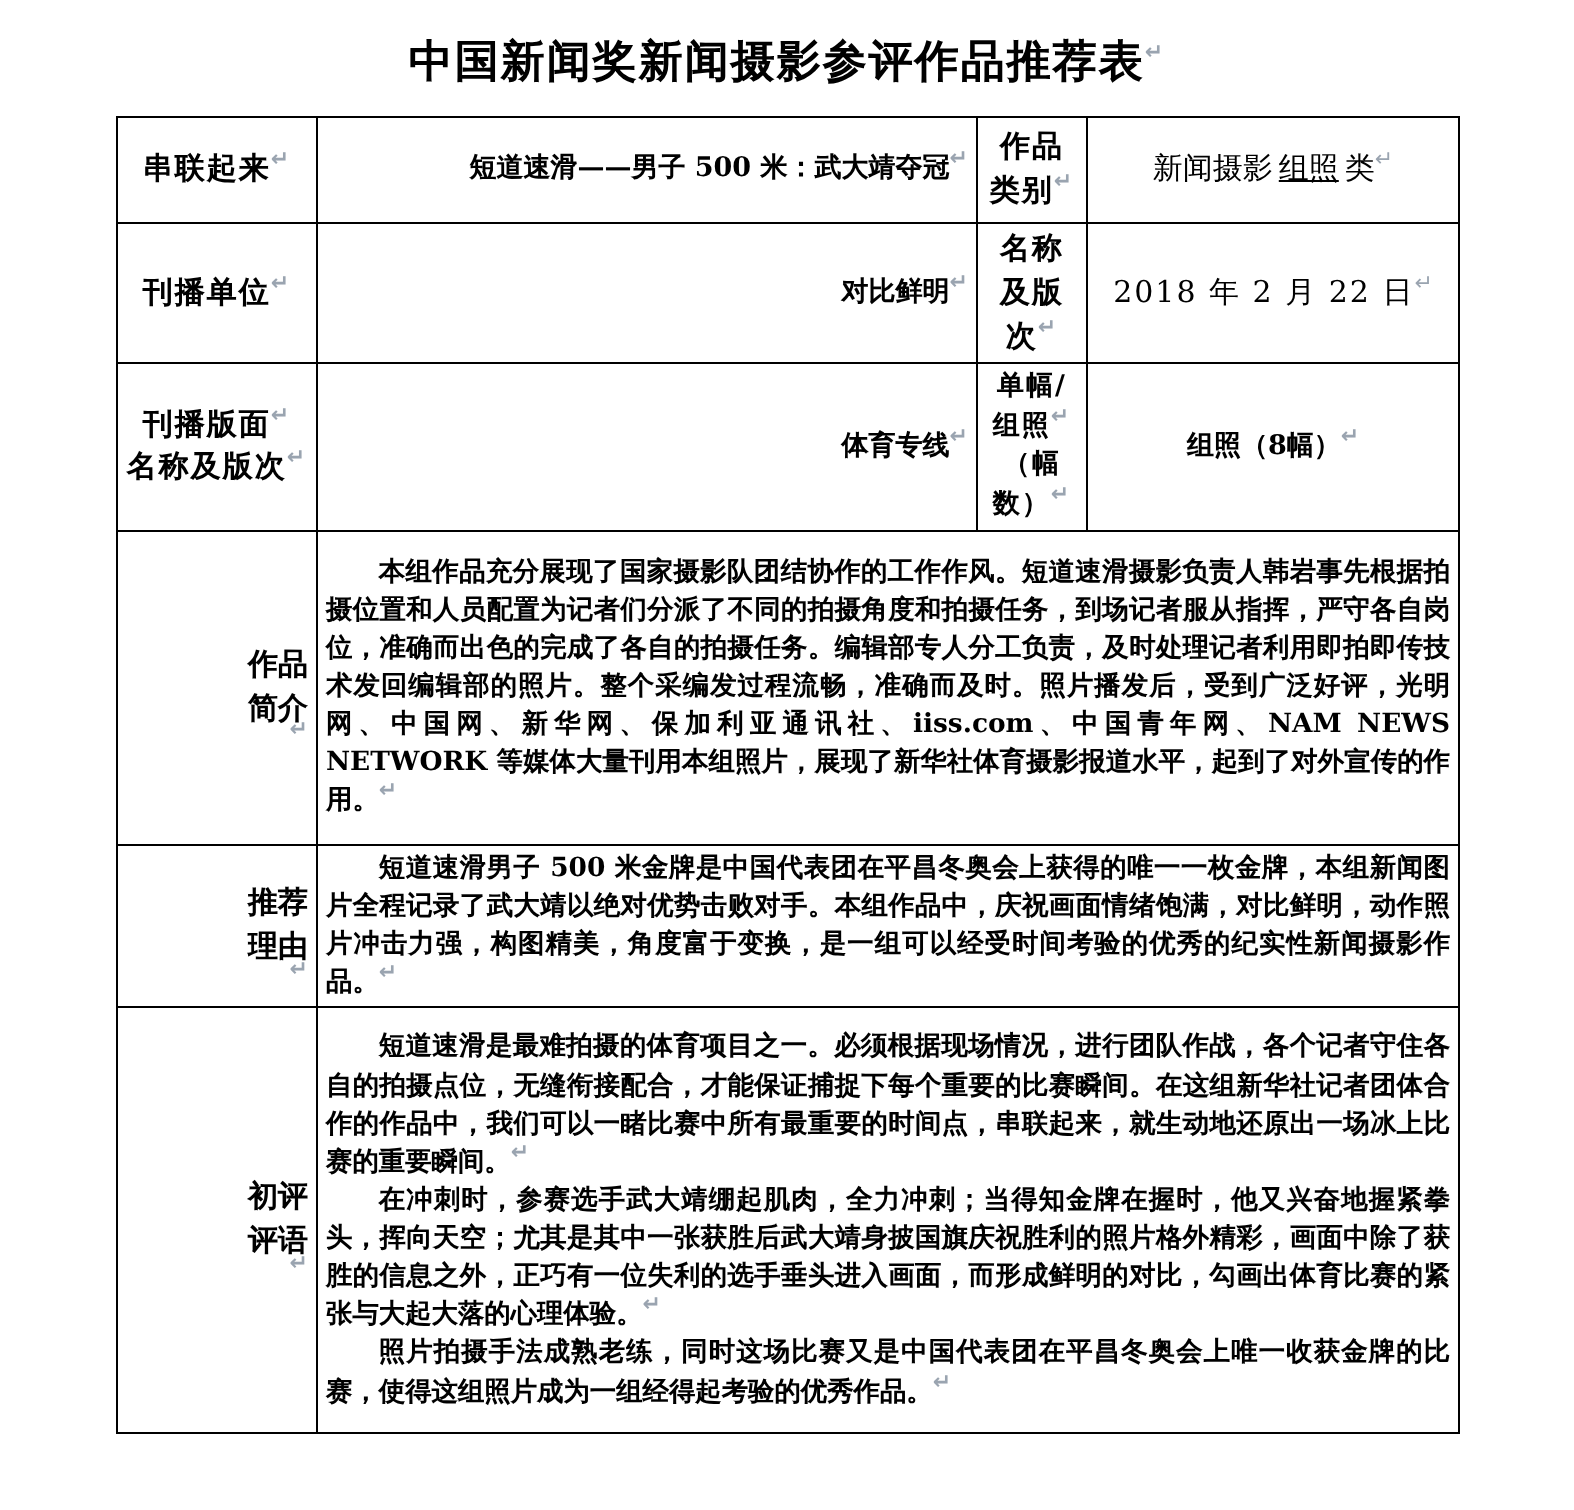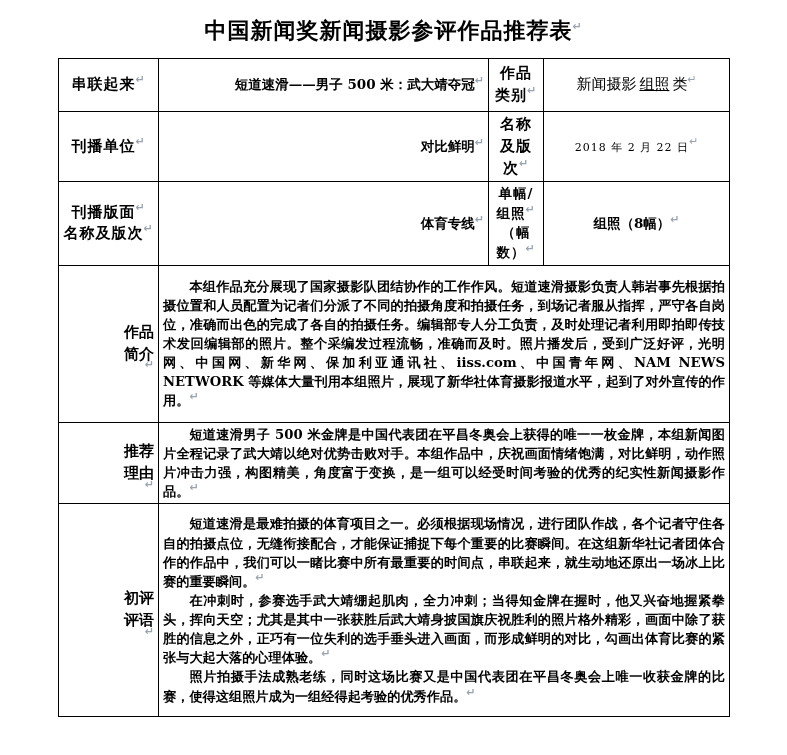--- a/index.html
+++ b/index.html
@@ -96,21 +96,21 @@
     text-indent: 2em;
   }
   .vlabel {
     text-align: right;
     font-weight: bold;
     font-size: 15px;
     line-height: 1.55;
     width: 52px;
   }
   .vlabel span { display: block; }
-  .date-val { font-size: 11px; font-weight: normal; letter-spacing: 1px; }
+  .date-val { font-size: 15px; font-weight: normal; letter-spacing: 1px; }
 </style>
 </head>
 <body>
 
 <div class="page">
 
   <div class="doc-title"><span>中国新闻奖新闻摄影参评作品推荐表</span><span class="pilcrow">↵</span></div>
 
   <table class="form">
     <colgroup>

